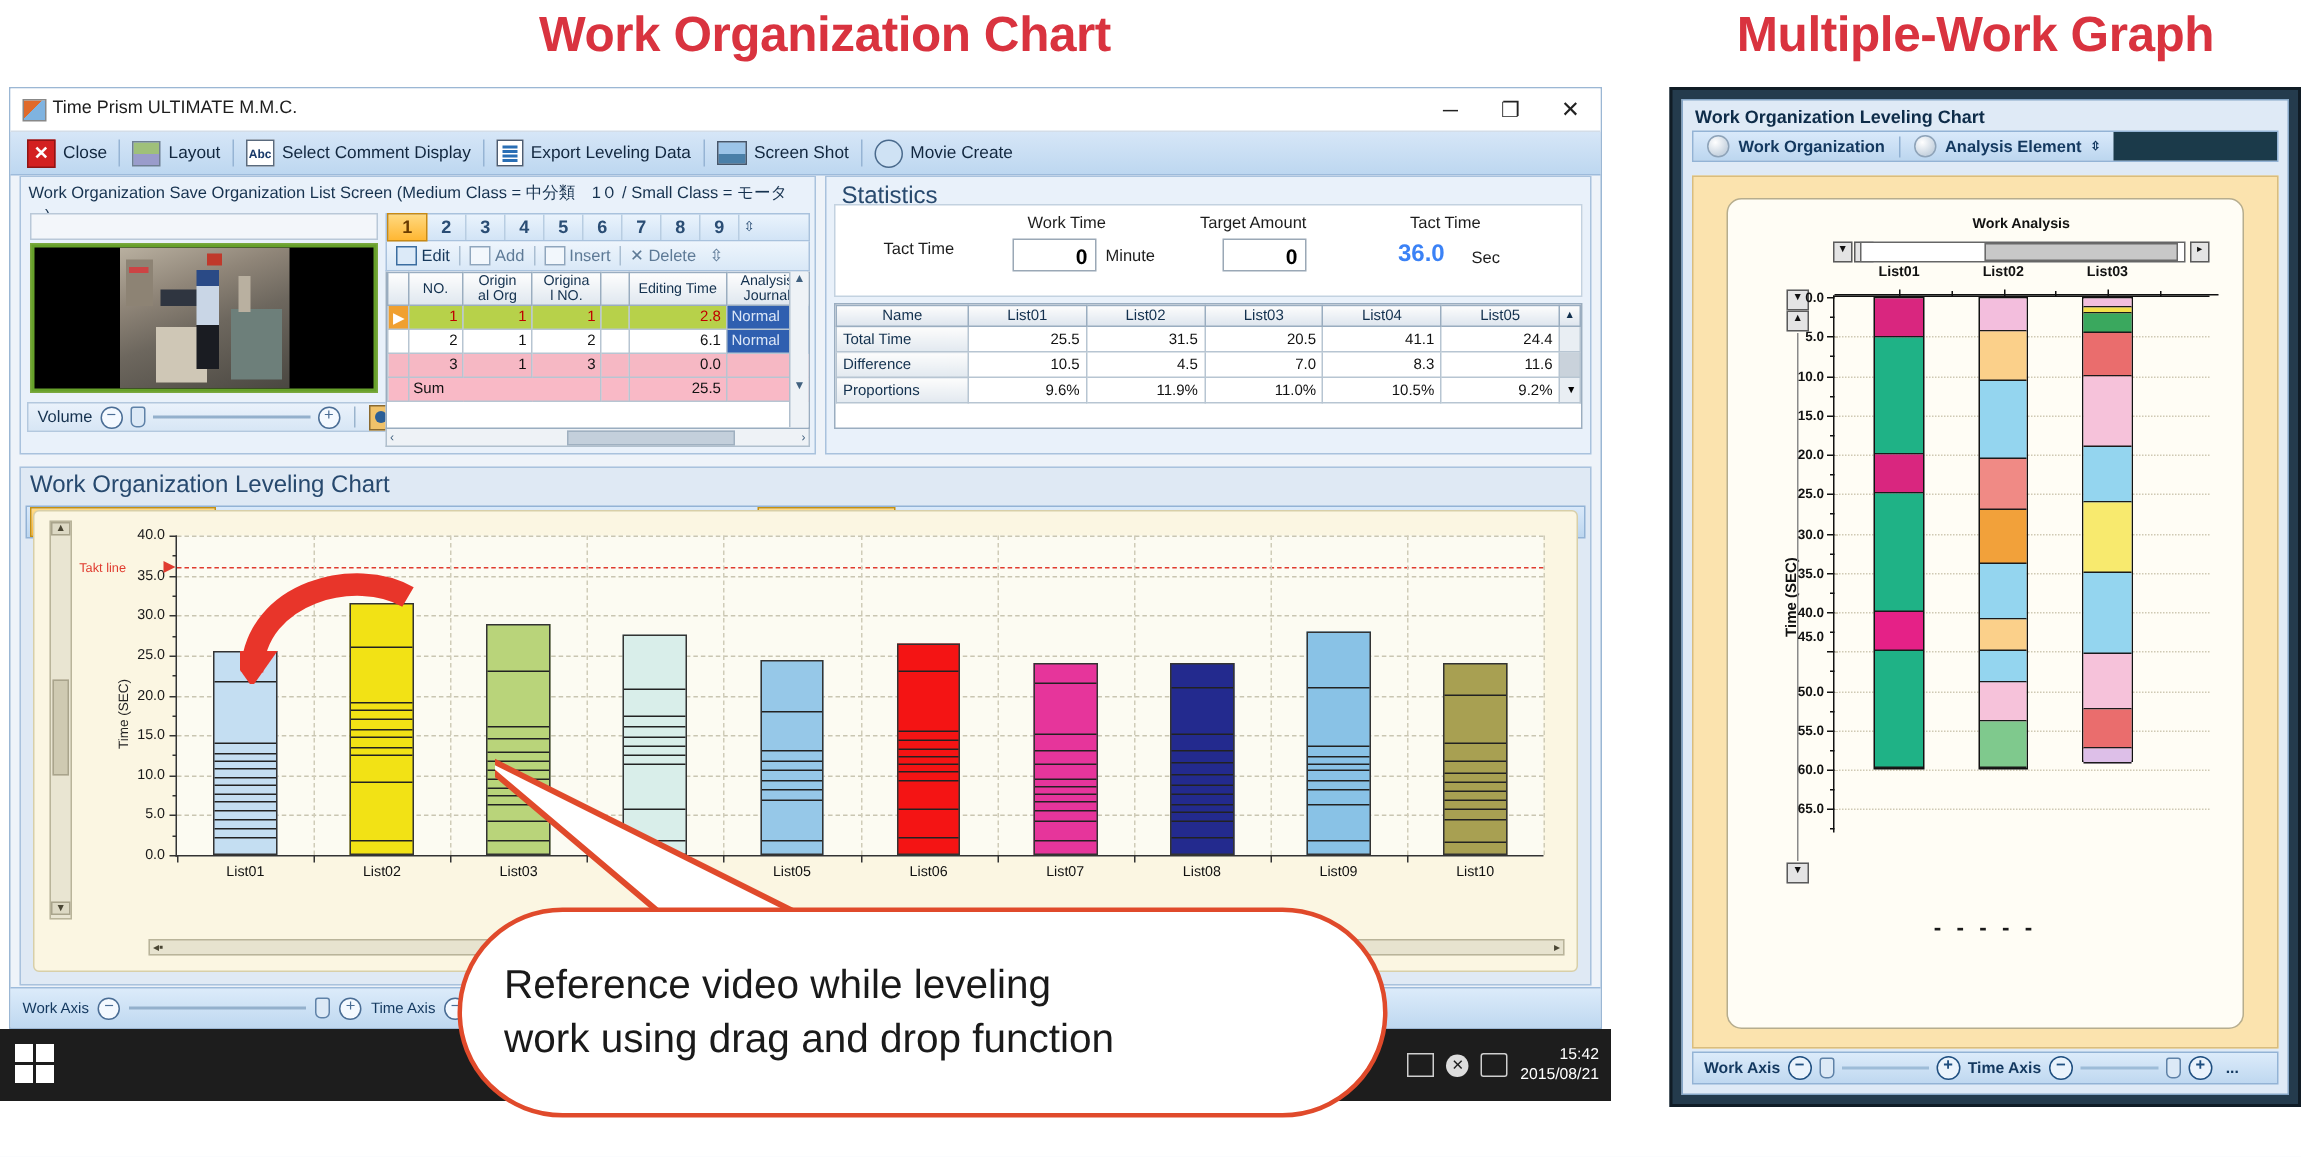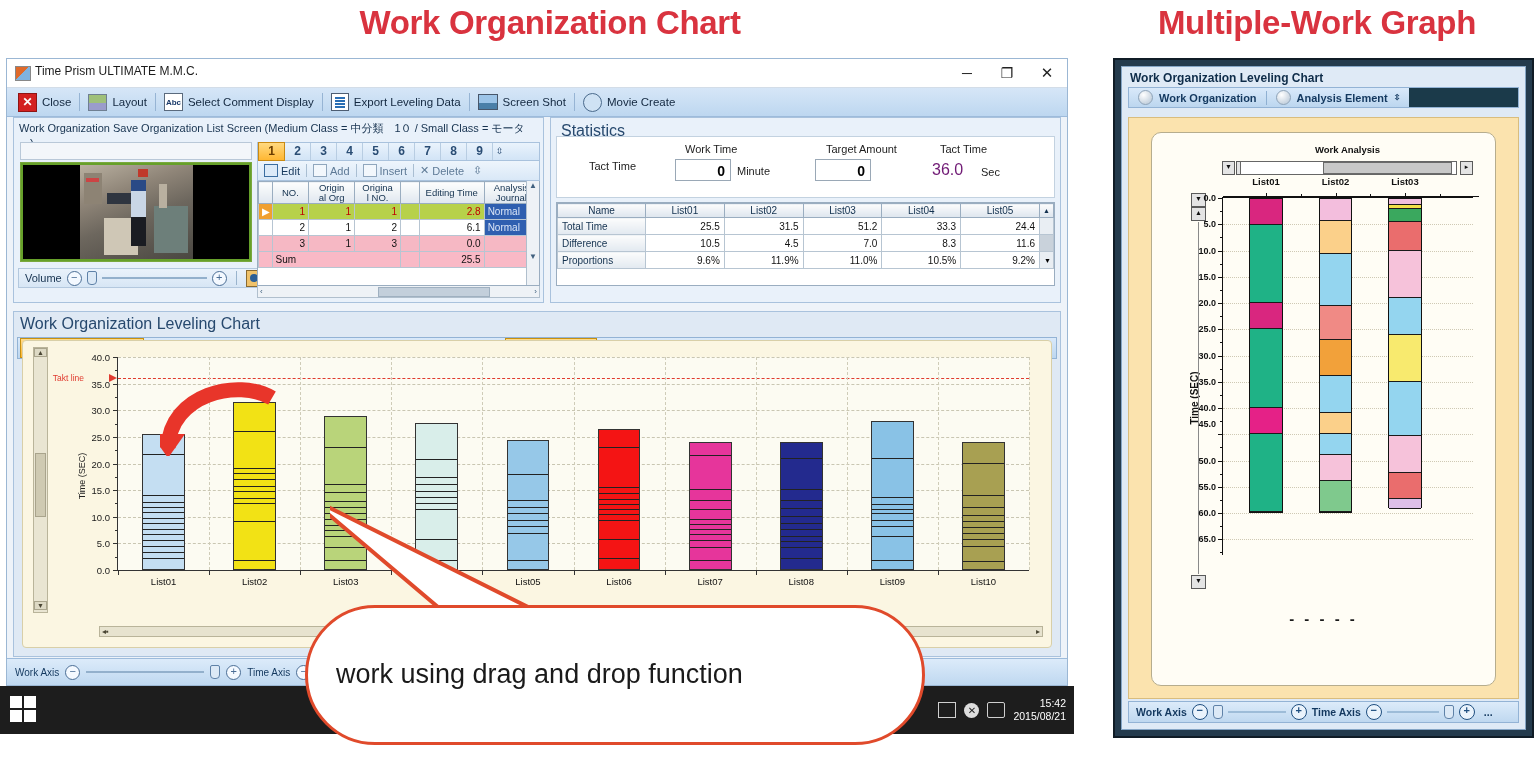--- a/index.html
+++ b/index.html
@@ -440,24 +440,24 @@
     </div>
 
     <div id="stat-pane">
       <div class="panel-label" style="position:absolute;top:1px;left:4px;">Statistics</div>
       <div id="stat-top">
         <span class="st-red" style="left:12px;top:22px;"></span>
         <span class="st-lab" style="left:32px;top:23px;">Tact Time</span>
         <span class="st-lab" style="left:128px;top:6px;">Work Time</span>
         <span class="st-in" style="left:118px;top:22px;">0</span>
         <span class="st-lab" style="left:180px;top:28px;">Minute</span>
-        <span class="st-lab" style="left:269px;top:6px;">Target Amount</span>
+        <span class="st-lab" style="left:243px;top:6px;">Target Amount</span>
         <span class="st-in" style="left:258px;top:22px;">0</span>
         <span class="st-lab" style="left:383px;top:6px;">Tact Time</span>
-        <span class="st-lab" style="left:375px;top:24px;font-size:16px;font-weight:normal;color:#701a75;">36.0</span>
+        <span class="st-lab" style="left:375px;top:24px;font-size:16px;font-weight:bold;color:#3b82f6;">36.0</span>
         <span class="st-lab" style="left:424px;top:29px;">Sec</span>
       </div>
       <div id="st-grid">
         <table class="st">
           <colgroup>
               <col style="width:88px">
               <col>
               <col>
               <col>
               <col>
@@ -471,22 +471,22 @@
             <th>List02</th>
             <th>List03</th>
             <th>List04</th>
             <th>List05</th>
             <th style="font-size:7px;">▲</th>
           </tr>
           <tr>
             <td class="nm">Total Time</td>
             <td class="v">25.5</td>
             <td class="v">31.5</td>
-            <td class="v">51.2</td>
-            <td class="v">33.3</td>
+            <td class="v">20.5</td>
+            <td class="v">41.1</td>
             <td class="v">24.4</td>
             <td style="background:#e9eef3;"></td>
           </tr>
           <tr>
             <td class="nm">Difference</td>
             <td class="v">10.5</td>
             <td class="v">4.5</td>
             <td class="v">7.0</td>
             <td class="v">8.3</td>
             <td class="v">11.6</td>
@@ -799,20 +799,21 @@
 <svg id="big-arrow" width="130" height="80" viewBox="0 0 130 80">
   <path d="M8 72 C10 18 78 2 112 22" stroke="#e8352a" stroke-width="15" fill="none" stroke-linecap="butt"></path>
   <path d="M-9 58 L25 58 L8 82 Z" fill="#e8352a"></path>
 </svg>
 
 <svg id="callout-tail" width="290" height="180" viewBox="0 0 290 180">
   <path d="M-22 5 L240 136 L180 176 Z" fill="#ffffff" stroke="#e04a2b" stroke-width="4"></path>
 </svg>
 
 <div id="callout">
+  <div>Reference video while leveling</div>
   <div>work using drag and drop function</div>
 </div>
 
 <div id="right-window">
   <div id="rw-inner">
     <div id="rw-title">Work Organization Leveling Chart</div>
     <div id="rw-toolbar">
       <div class="rtb">
         <span class="rad" style="width:13px;height:13px;border-radius:50%;background:radial-gradient(circle at 35% 30%,#fff,#c8d4e0 70%);border:1px solid #8ea3b8;display:inline-block;"></span>
         <span>Work Organization</span>

